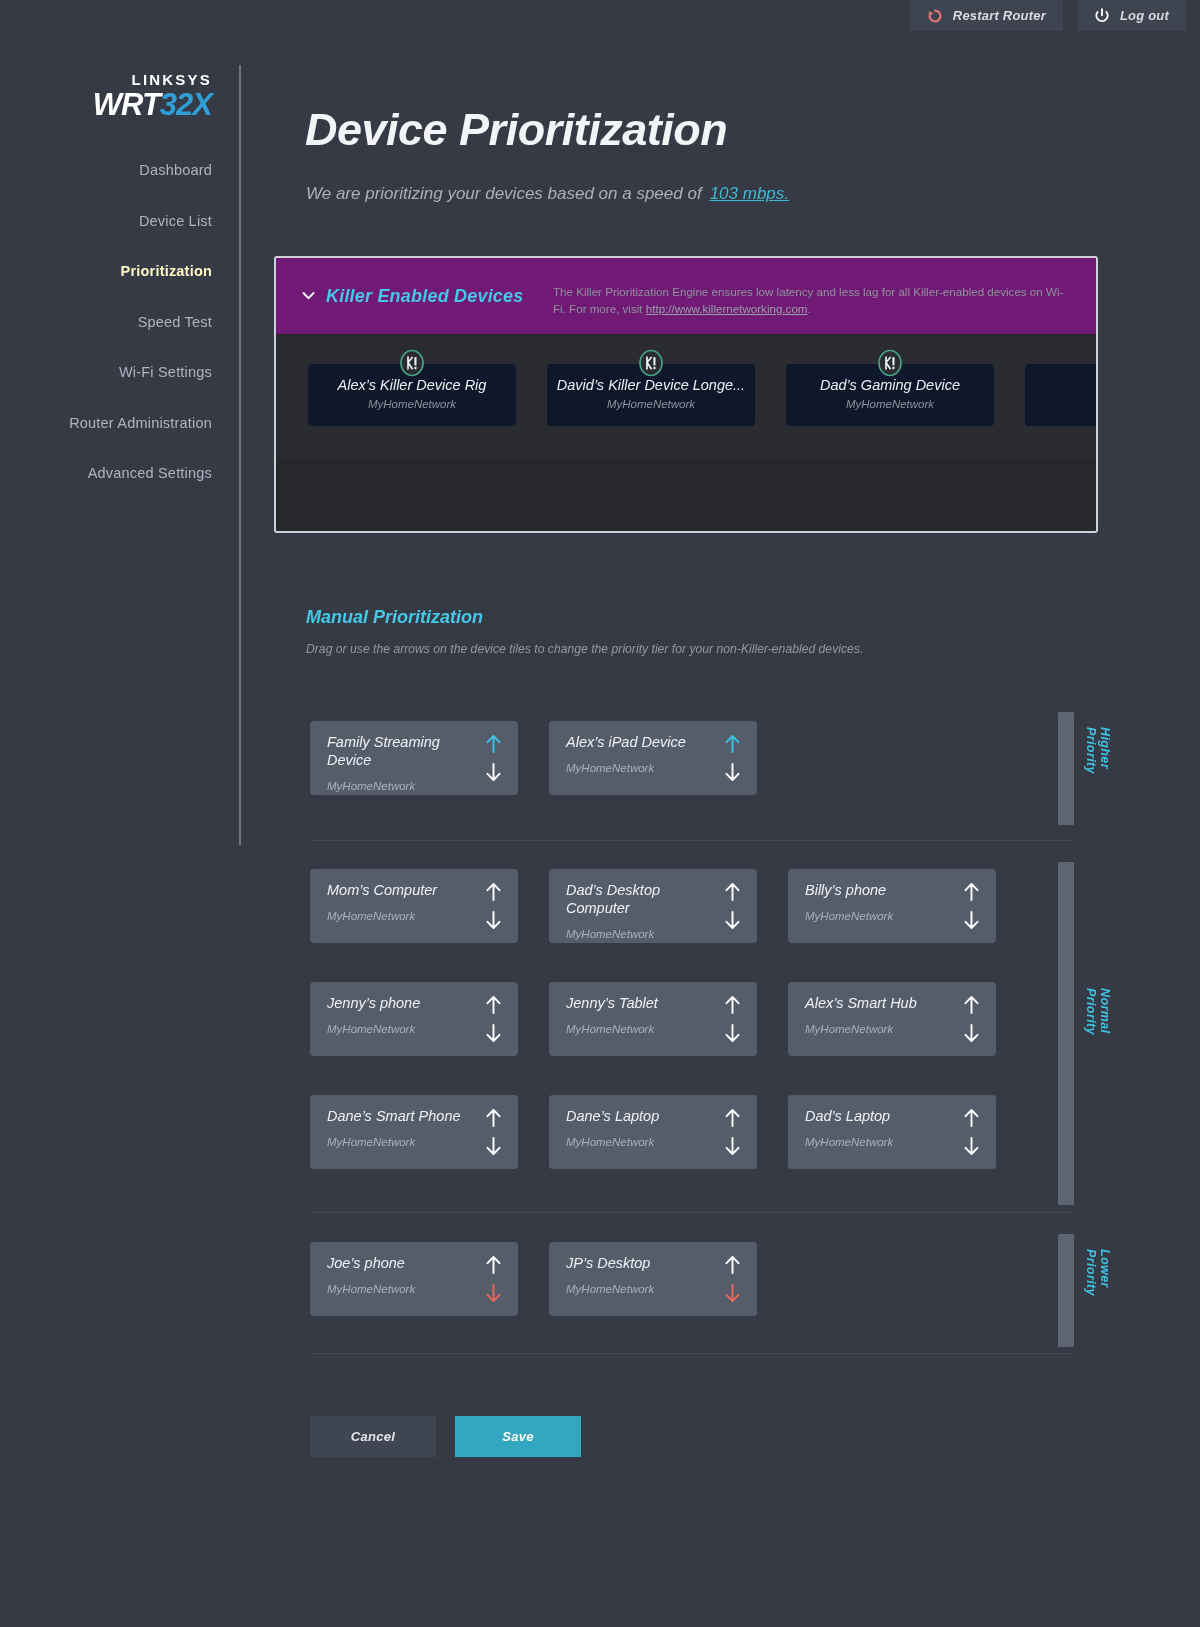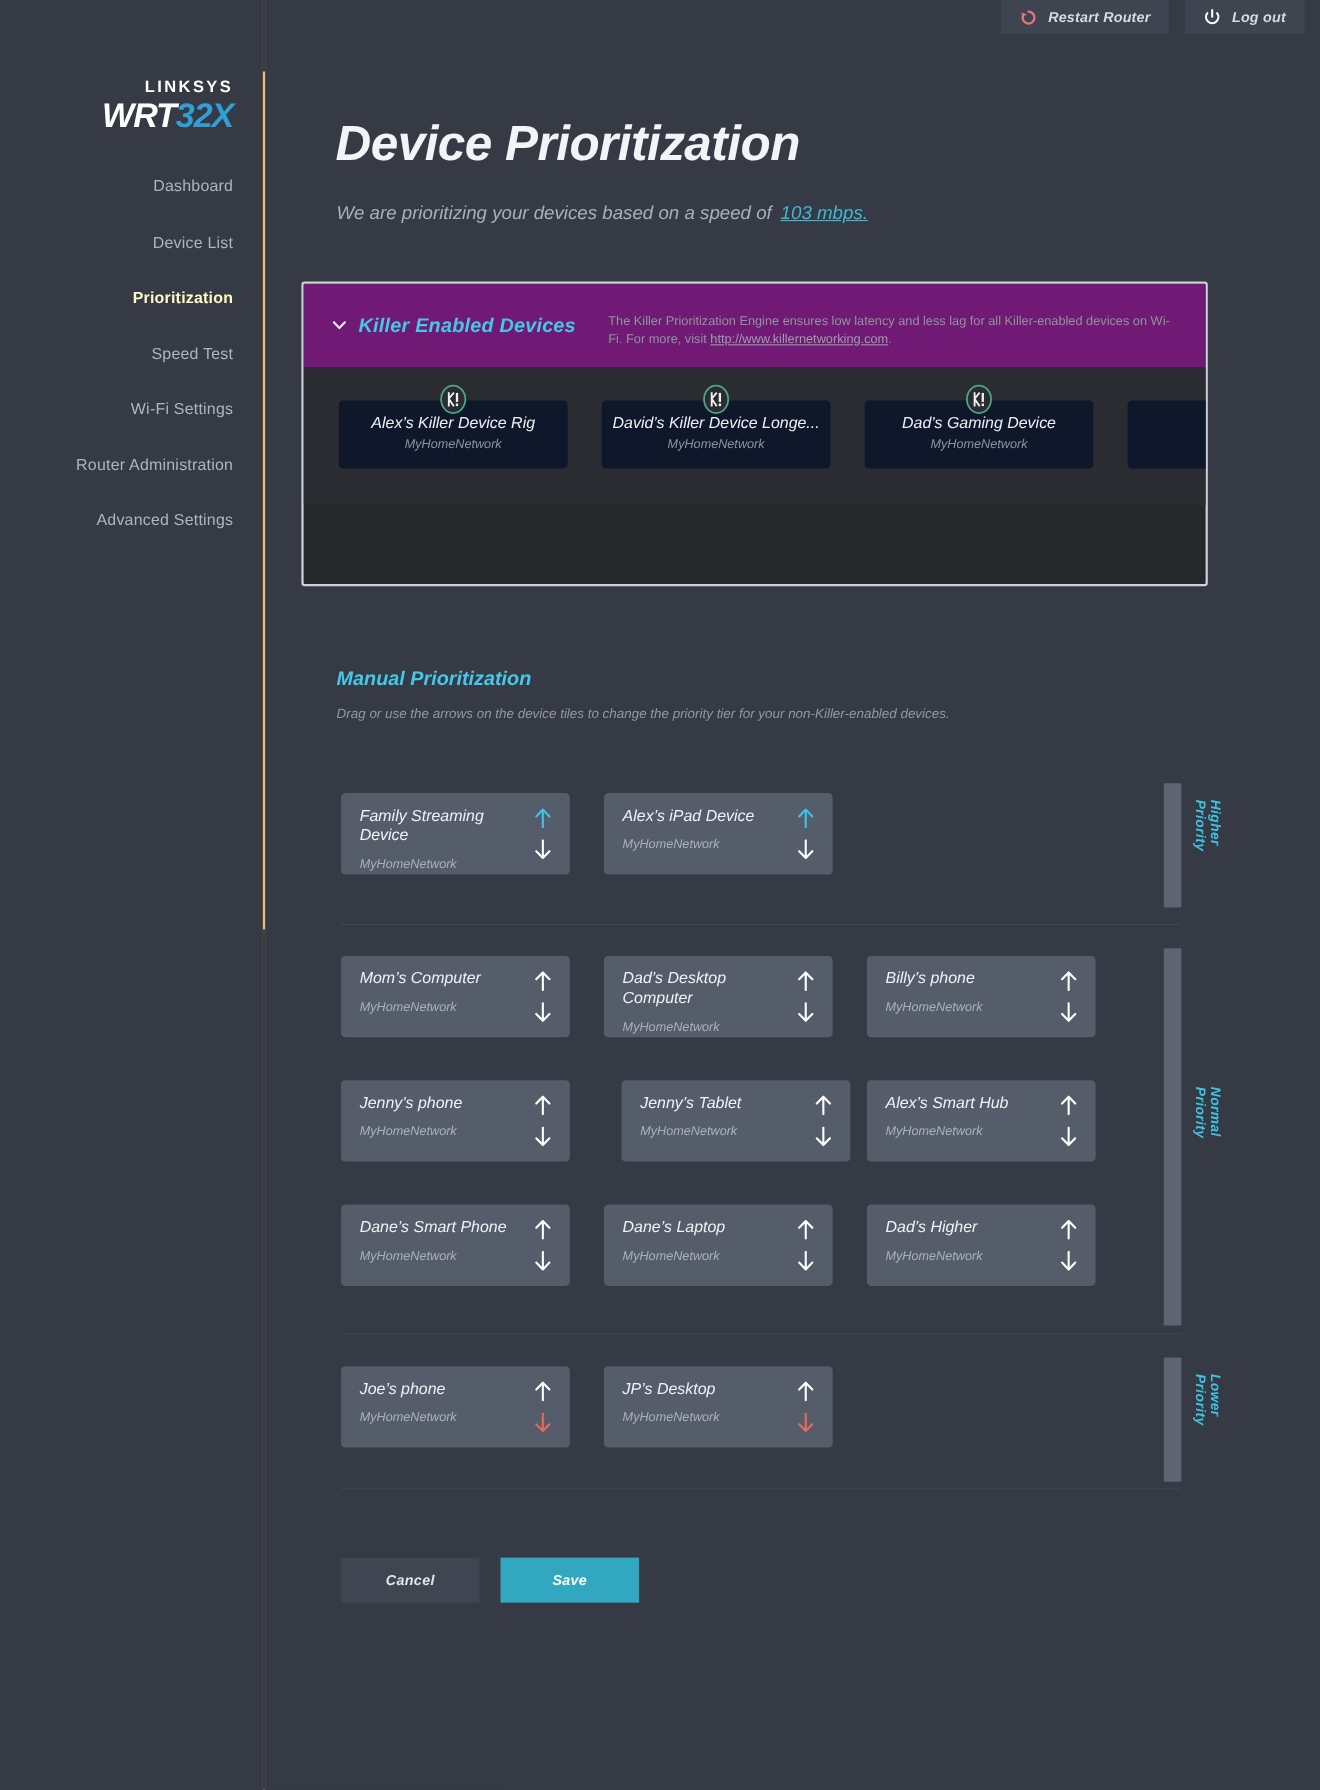--- a/index.html
+++ b/index.html
@@ -24,21 +24,21 @@
     padding: 0 17px; margin-left: 14px;
     border: none; cursor: pointer;
     letter-spacing: .2px;
   }
   .topbtn:last-child { margin-right: 18px; }
   .ico { display: inline-flex; align-items: center; justify-content: center; }
 
   
   .sidebar {
     position: absolute; left: 0; top: 0; width: 241px; height: 1627px;
-    border-right: 2px solid #fdba74;
+    border-right: 2px solid #737373;
   }
   .sidebar::after{
     content:""; position:absolute; right:-2px; top:0; width:2px; height:65px;
     background:#353a45;
   }
   .sidebar::before{
     content:""; position:absolute; right:-2px; bottom:0; width:2px; height:782px;
     background:#353a45;
   }
   .logo {
@@ -416,21 +416,21 @@
       <div class="dname">Jenny’s phone</div>
       <div class="dnet one">MyHomeNetwork</div>
       <span class="arrow up"><svg width="17" height="19" viewBox="0 0 17 19">
             <path d="M8.5 18 V2.5 M2.5 8.2 L8.5 2 L14.5 8.2" fill="none" stroke="#ffffff" stroke-width="1.9" stroke-linecap="round" stroke-linejoin="round"></path>
           </svg></span>
       <span class="arrow dn"><svg width="17" height="19" viewBox="0 0 17 19">
             <path d="M8.5 1 V16.5 M2.5 10.8 L8.5 17 L14.5 10.8" fill="none" stroke="#ffffff" stroke-width="1.9" stroke-linecap="round" stroke-linejoin="round"></path>
           </svg></span>
     </div>
 
-    <div class="dtile" style="left:324px; top:982px;padding-left:24px;">
+    <div class="dtile" style="left:308px; top:982px;padding-left:24px;">
       <div class="dname">Jenny’s Tablet</div>
       <div class="dnet one">MyHomeNetwork</div>
       <span class="arrow up"><svg width="17" height="19" viewBox="0 0 17 19">
             <path d="M8.5 18 V2.5 M2.5 8.2 L8.5 2 L14.5 8.2" fill="none" stroke="#ffffff" stroke-width="1.9" stroke-linecap="round" stroke-linejoin="round"></path>
           </svg></span>
       <span class="arrow dn"><svg width="17" height="19" viewBox="0 0 17 19">
             <path d="M8.5 1 V16.5 M2.5 10.8 L8.5 17 L14.5 10.8" fill="none" stroke="#ffffff" stroke-width="1.9" stroke-linecap="round" stroke-linejoin="round"></path>
           </svg></span>
     </div>
 
@@ -461,21 +461,21 @@
       <div class="dnet one">MyHomeNetwork</div>
       <span class="arrow up"><svg width="17" height="19" viewBox="0 0 17 19">
             <path d="M8.5 18 V2.5 M2.5 8.2 L8.5 2 L14.5 8.2" fill="none" stroke="#ffffff" stroke-width="1.9" stroke-linecap="round" stroke-linejoin="round"></path>
           </svg></span>
       <span class="arrow dn"><svg width="17" height="19" viewBox="0 0 17 19">
             <path d="M8.5 1 V16.5 M2.5 10.8 L8.5 17 L14.5 10.8" fill="none" stroke="#ffffff" stroke-width="1.9" stroke-linecap="round" stroke-linejoin="round"></path>
           </svg></span>
     </div>
 
     <div class="dtile" style="left:547px; top:1095px;">
-      <div class="dname">Dad’s Higher</div>
+      <div class="dname">Dad’s Laptop</div>
       <div class="dnet one">MyHomeNetwork</div>
       <span class="arrow up"><svg width="17" height="19" viewBox="0 0 17 19">
             <path d="M8.5 18 V2.5 M2.5 8.2 L8.5 2 L14.5 8.2" fill="none" stroke="#ffffff" stroke-width="1.9" stroke-linecap="round" stroke-linejoin="round"></path>
           </svg></span>
       <span class="arrow dn"><svg width="17" height="19" viewBox="0 0 17 19">
             <path d="M8.5 1 V16.5 M2.5 10.8 L8.5 17 L14.5 10.8" fill="none" stroke="#ffffff" stroke-width="1.9" stroke-linecap="round" stroke-linejoin="round"></path>
           </svg></span>
     </div>
   </div>
 

